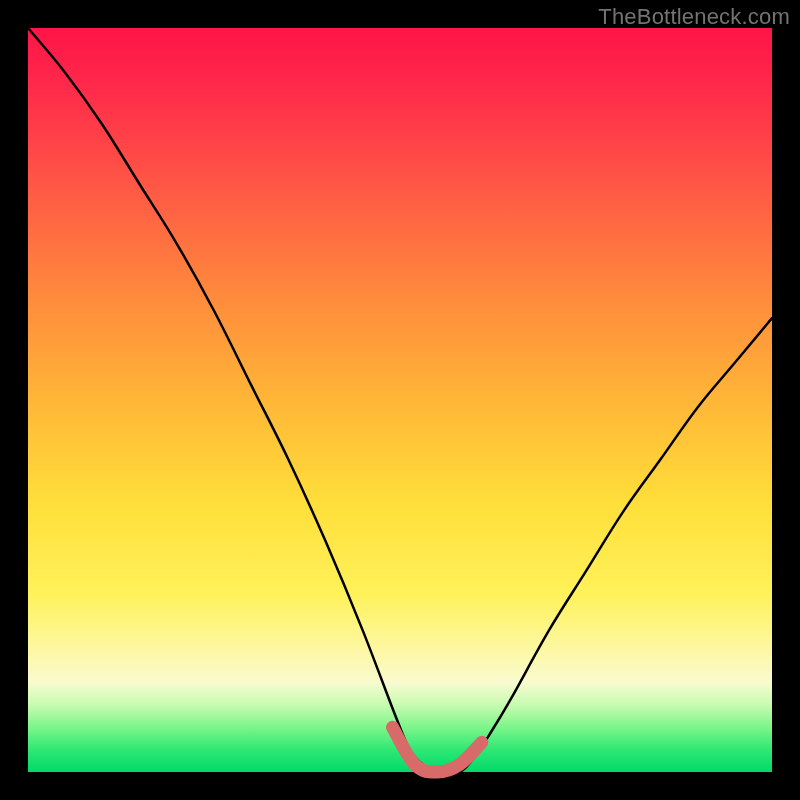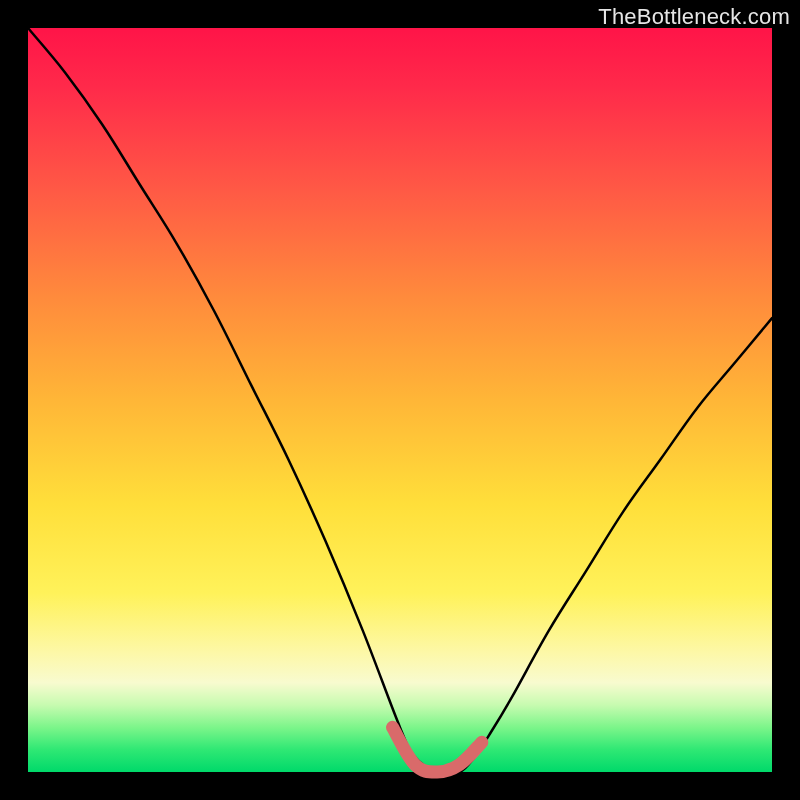--- a/index.html
+++ b/index.html
@@ -40,21 +40,21 @@
       #c7fbb0 91%,
       #7cf58a 94%,
       #2fe874 97%,
       #00d96a 100%
     );
   }
   .watermark {
     position: absolute;
     top: 4px;
     right: 10px;
-    color: #e5e5e5;
+    color: #737373;
     font-size: 22px;
     font-weight: 500;
     letter-spacing: 0.2px;
     user-select: none;
   }
   svg.curve {
     position: absolute;
     left: 0;
     top: 0;
     width: 744px;

